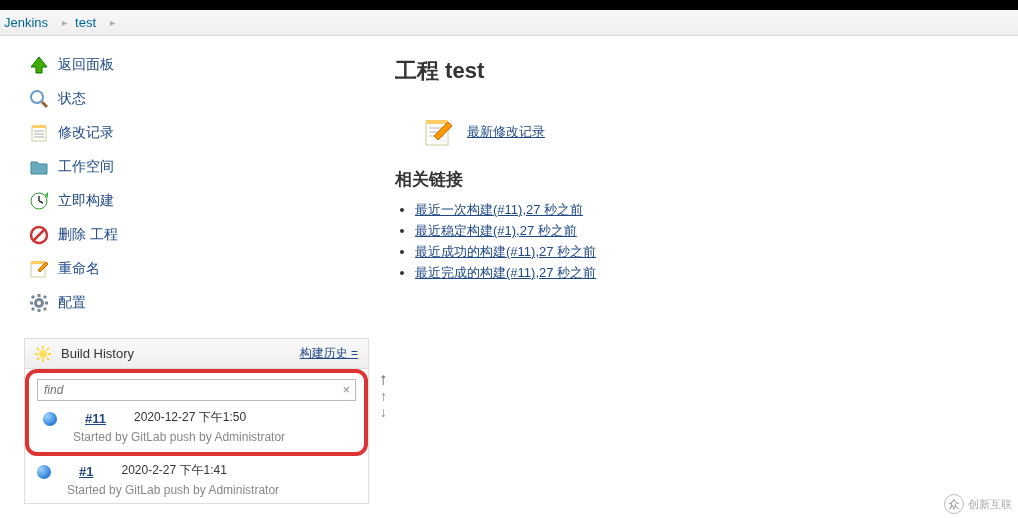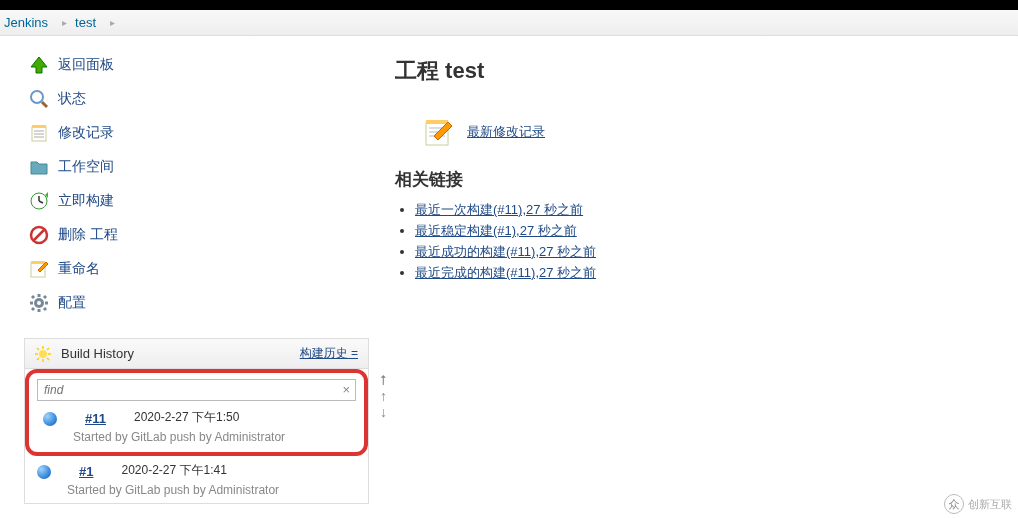--- a/index.html
+++ b/index.html
@@ -170,21 +170,21 @@
 
         <div class="highlight">
           <div class="bh-find">
             <input type="text" placeholder="find" style="">
             <span class="clr">×</span>
           </div>
           <div class="build-row">
             <div class="line1">
               <span class="ball blue"></span>
               <a href="#" class="num">#11</a>
-              <span class="ts">2020-2-27 下午1:50</span>
+              <span class="ts">2020-12-27 下午1:50</span>
             </div>
             <div class="line2">Started by GitLab push by Administrator</div>
           </div>
         </div>
 
         <div class="build-row">
           <div class="line1">
             <span class="ball blue"></span>
             <a href="#" class="num">#1</a>
             <span class="ts">2020-2-27 下午1:41</span>

